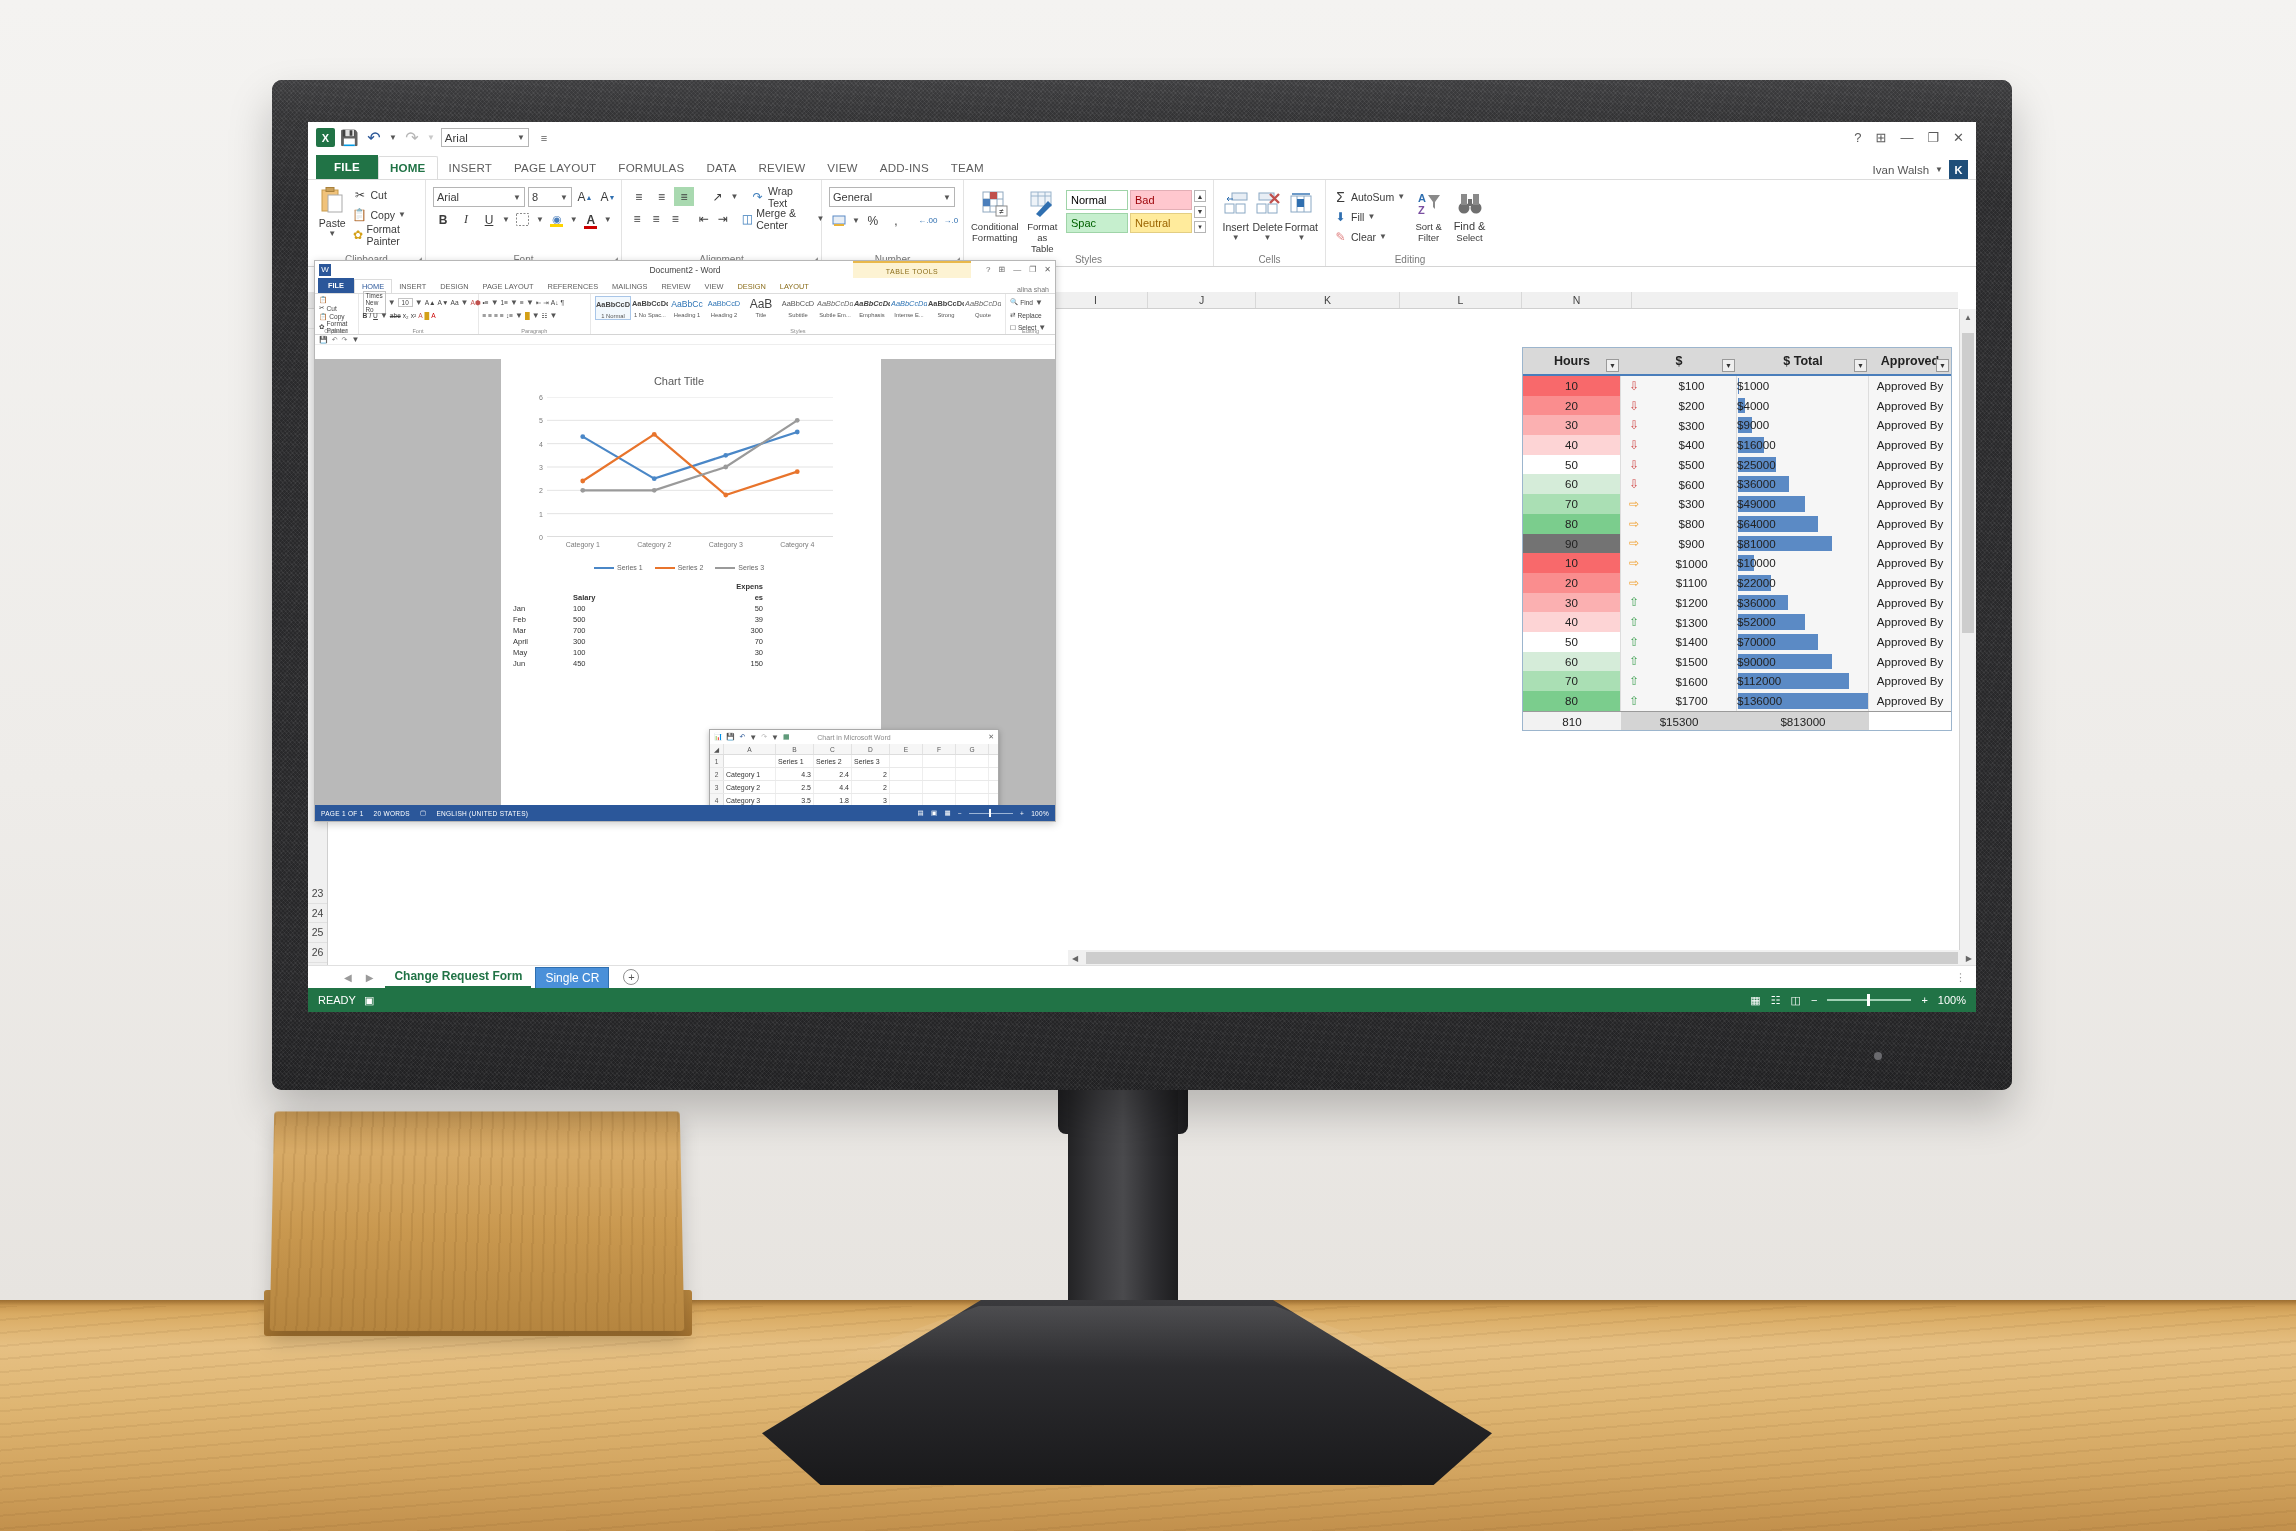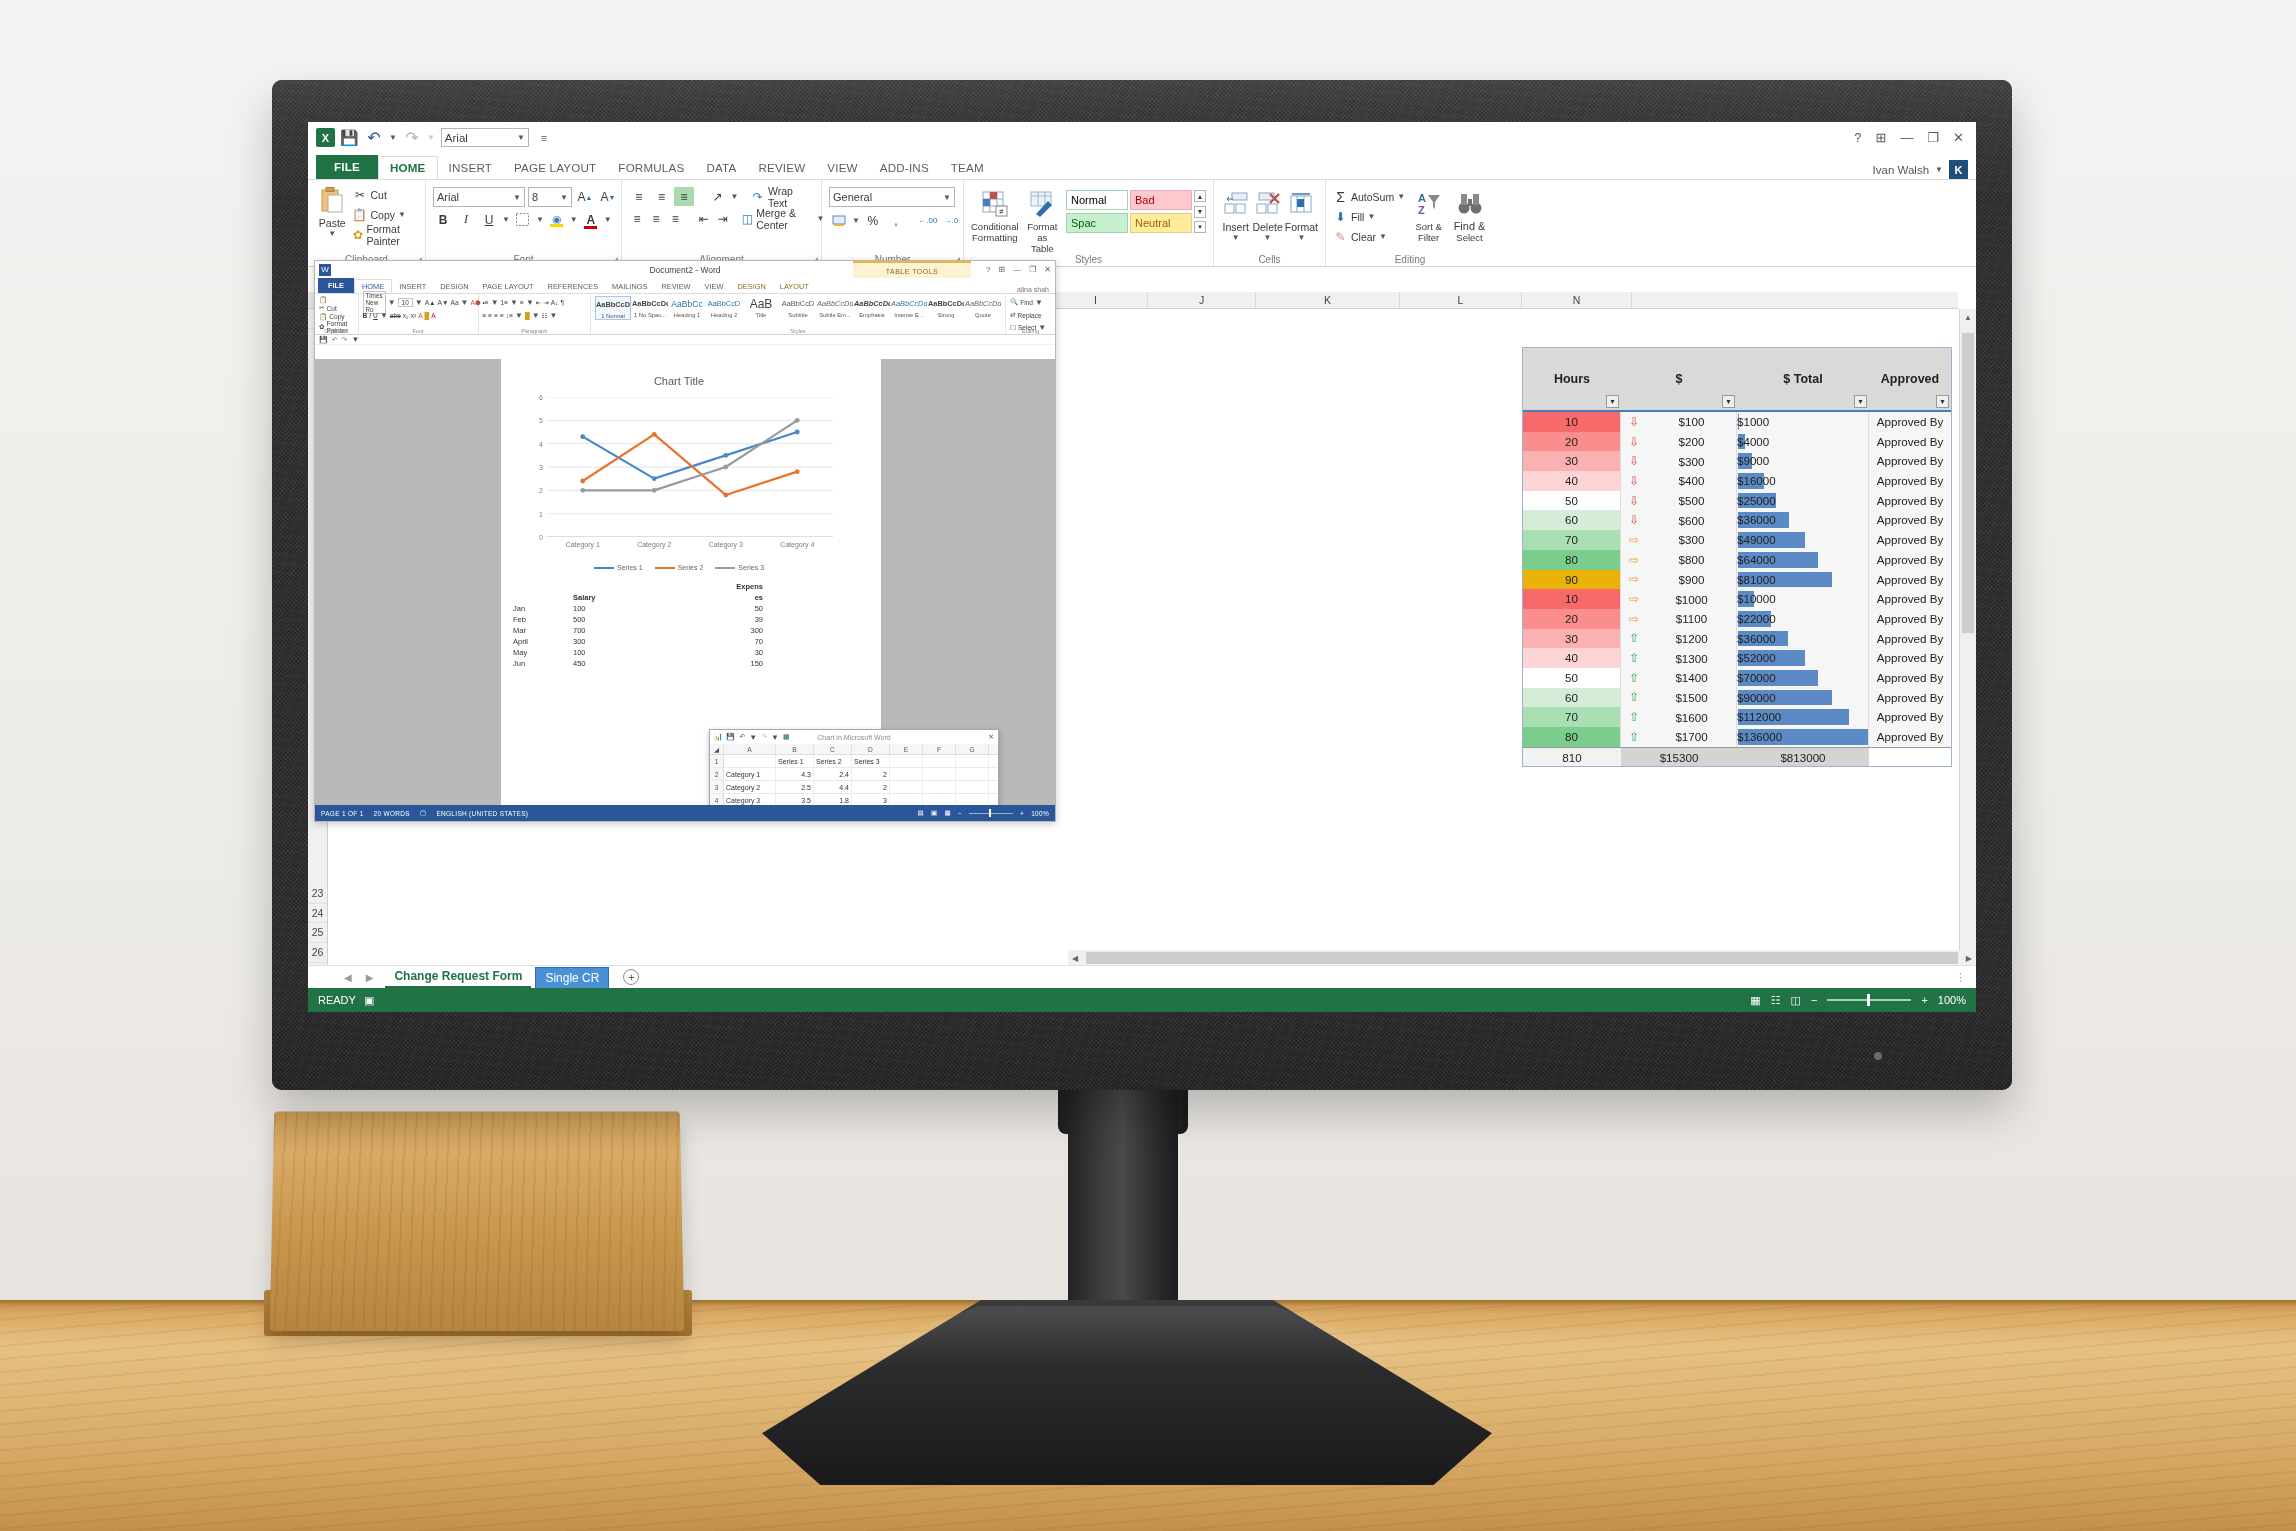--- a/index.html
+++ b/index.html
@@ -114,21 +114,21 @@
       border-bottom:1px solid #cfcfcf; font-size:10.5px; color:#444;}
   .colhead div { border-right:1px solid #d8d8d8; text-align:center; line-height:17px; }
   .rowhead { position:absolute; left:0; top:17px; width:20px; bottom:0; background:#f0f0f0;
       border-right:1px solid #cfcfcf; font-size:10.5px; color:#444;}
   .rowhead div { height:19.7px; line-height:19.7px; text-align:center; border-bottom:1px solid #e0e0e0; }
 
   
   .dtable { position:absolute; right:24px; top:55px; width:430px; font-size:11.6px; color:#222;
       border:1px solid #9cb5cd; }
   .dt-head { display:flex; background:#d9d9d9; border-bottom:2px solid #4a7ebb; }
-  .dt-head .th { position:relative; padding:24px 4px; font-weight:600; font-size:12.5px; text-align:center; color:#222;}
+  .dt-head .th { position:relative; padding:6px 4px; font-weight:600; font-size:12.5px; text-align:center; color:#222;}
   .filt { position:absolute; right:2px; bottom:2px; width:13px; height:13px; background:#efefef;
       border:1px solid #9a9a9a; font-size:7px; color:#333; display:flex; align-items:center; justify-content:center;}
   .dt-row { display:flex; height:19.7px; align-items:stretch; font-size:11.6px; }
   .c-hours { width:98px; text-align:center; line-height:19.7px; border-right:1px solid #ddd;}
   .c-dollar { width:116px; display:flex; align-items:center; background:#f6f6f6; border-right:1px solid #ddd;}
   .c-dollar .arr { width:26px; text-align:center; font-size:12px;}
   .c-dollar .val { flex:1; text-align:center; }
   .c-total { width:132px; position:relative; background:#f6f6f6; border-right:1px solid #ddd;}
   .c-total .bar { position:absolute; left:1px; top:2px; bottom:2px; background:#5b8ac5; }
   .c-total .tv { position:relative; line-height:19.7px; text-align:center; }
@@ -665,21 +665,21 @@
               <div class="dt-row">
                 <div class="c-hours" style="background:#7bcd8d">80</div>
                 <div class="c-dollar">
                   <span class="arr" style="color:#f0a030">⇨</span>
                   <span class="val">$800</span>
                 </div>
                 <div class="c-total"><span class="bar" style="width:61%"></span><span class="tv">$64000</span></div>
                 <div class="c-appr">Approved By</div>
               </div>
               <div class="dt-row">
-                <div class="c-hours" style="background:#eab308">90</div>
+                <div class="c-hours" style="background:#737373">90</div>
                 <div class="c-dollar">
                   <span class="arr" style="color:#f0a030">⇨</span>
                   <span class="val">$900</span>
                 </div>
                 <div class="c-total"><span class="bar" style="width:72%"></span><span class="tv">$81000</span></div>
                 <div class="c-appr">Approved By</div>
               </div>
               <div class="dt-row">
                 <div class="c-hours" style="background:#f8696b">10</div>
                 <div class="c-dollar">

